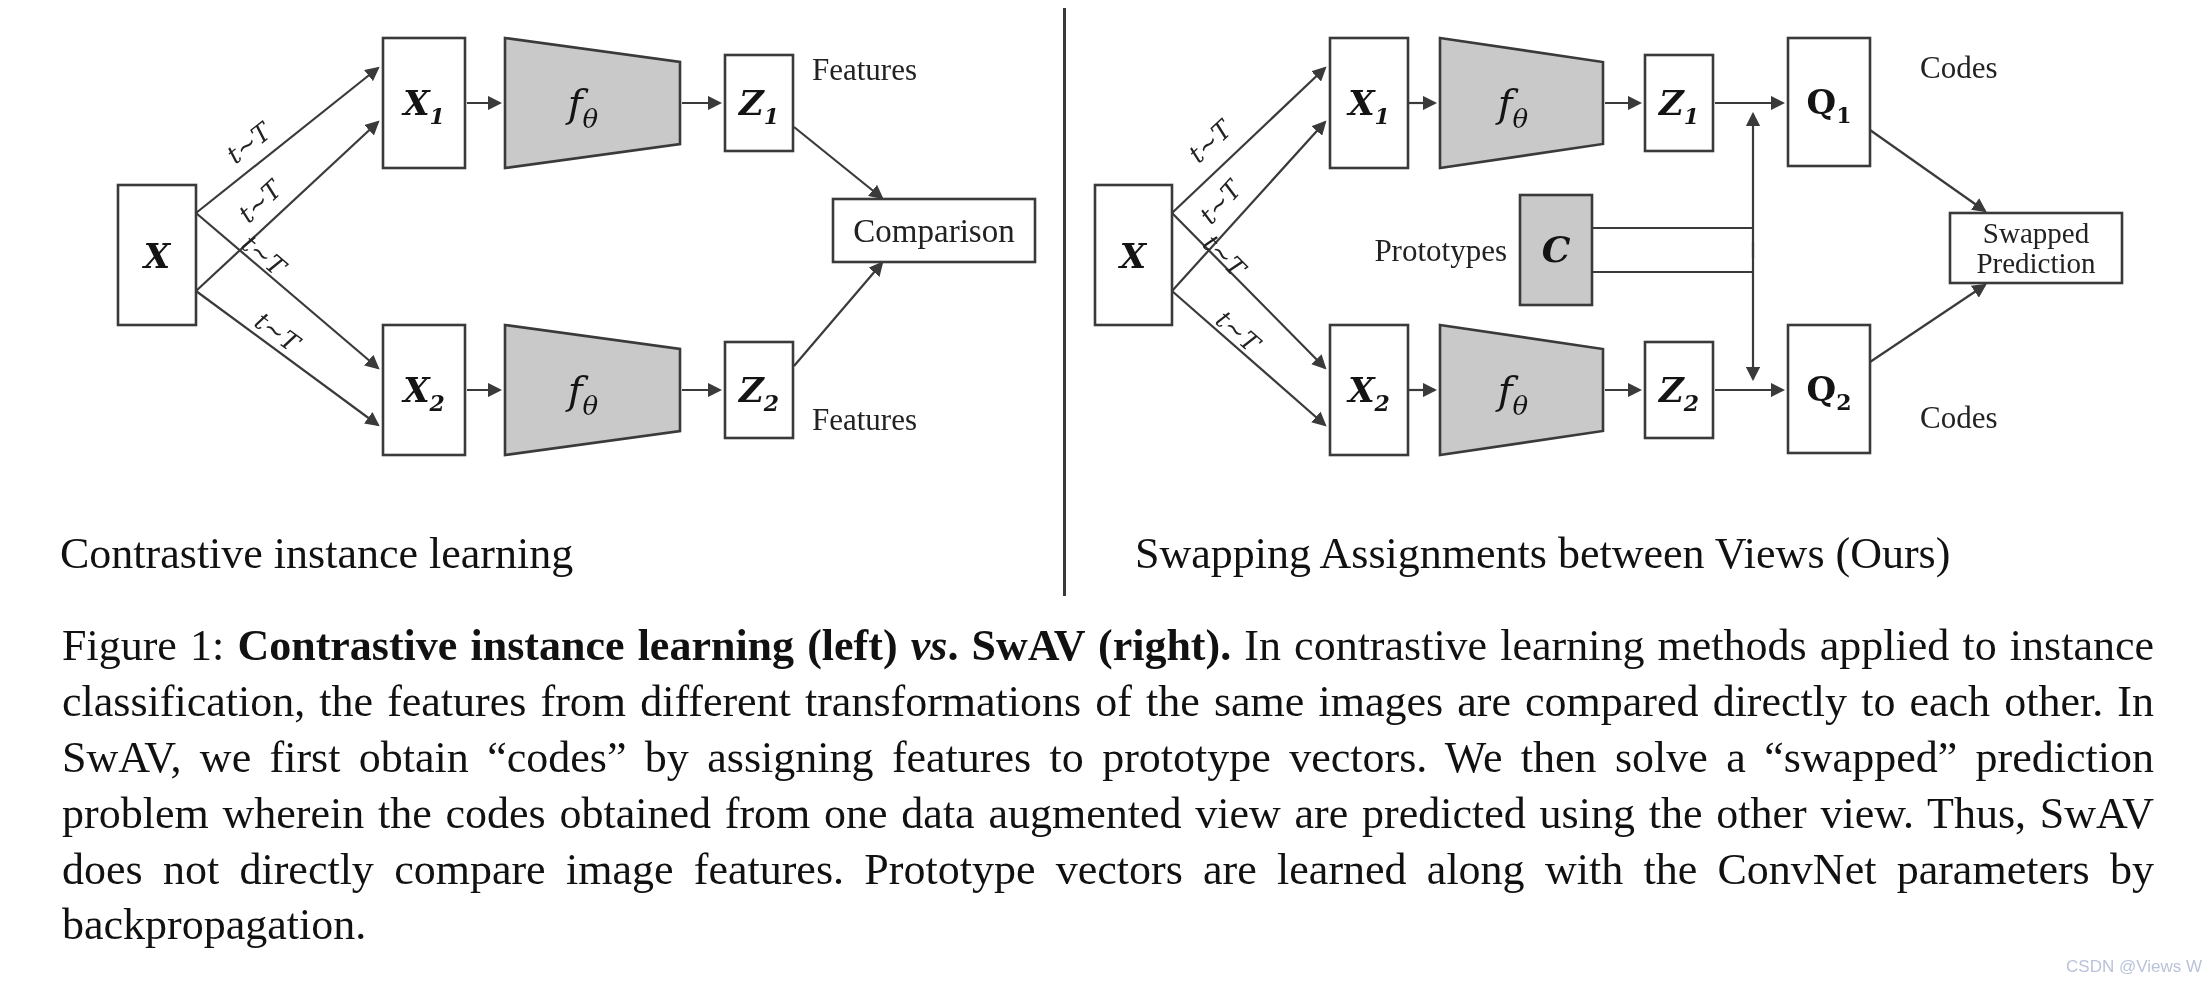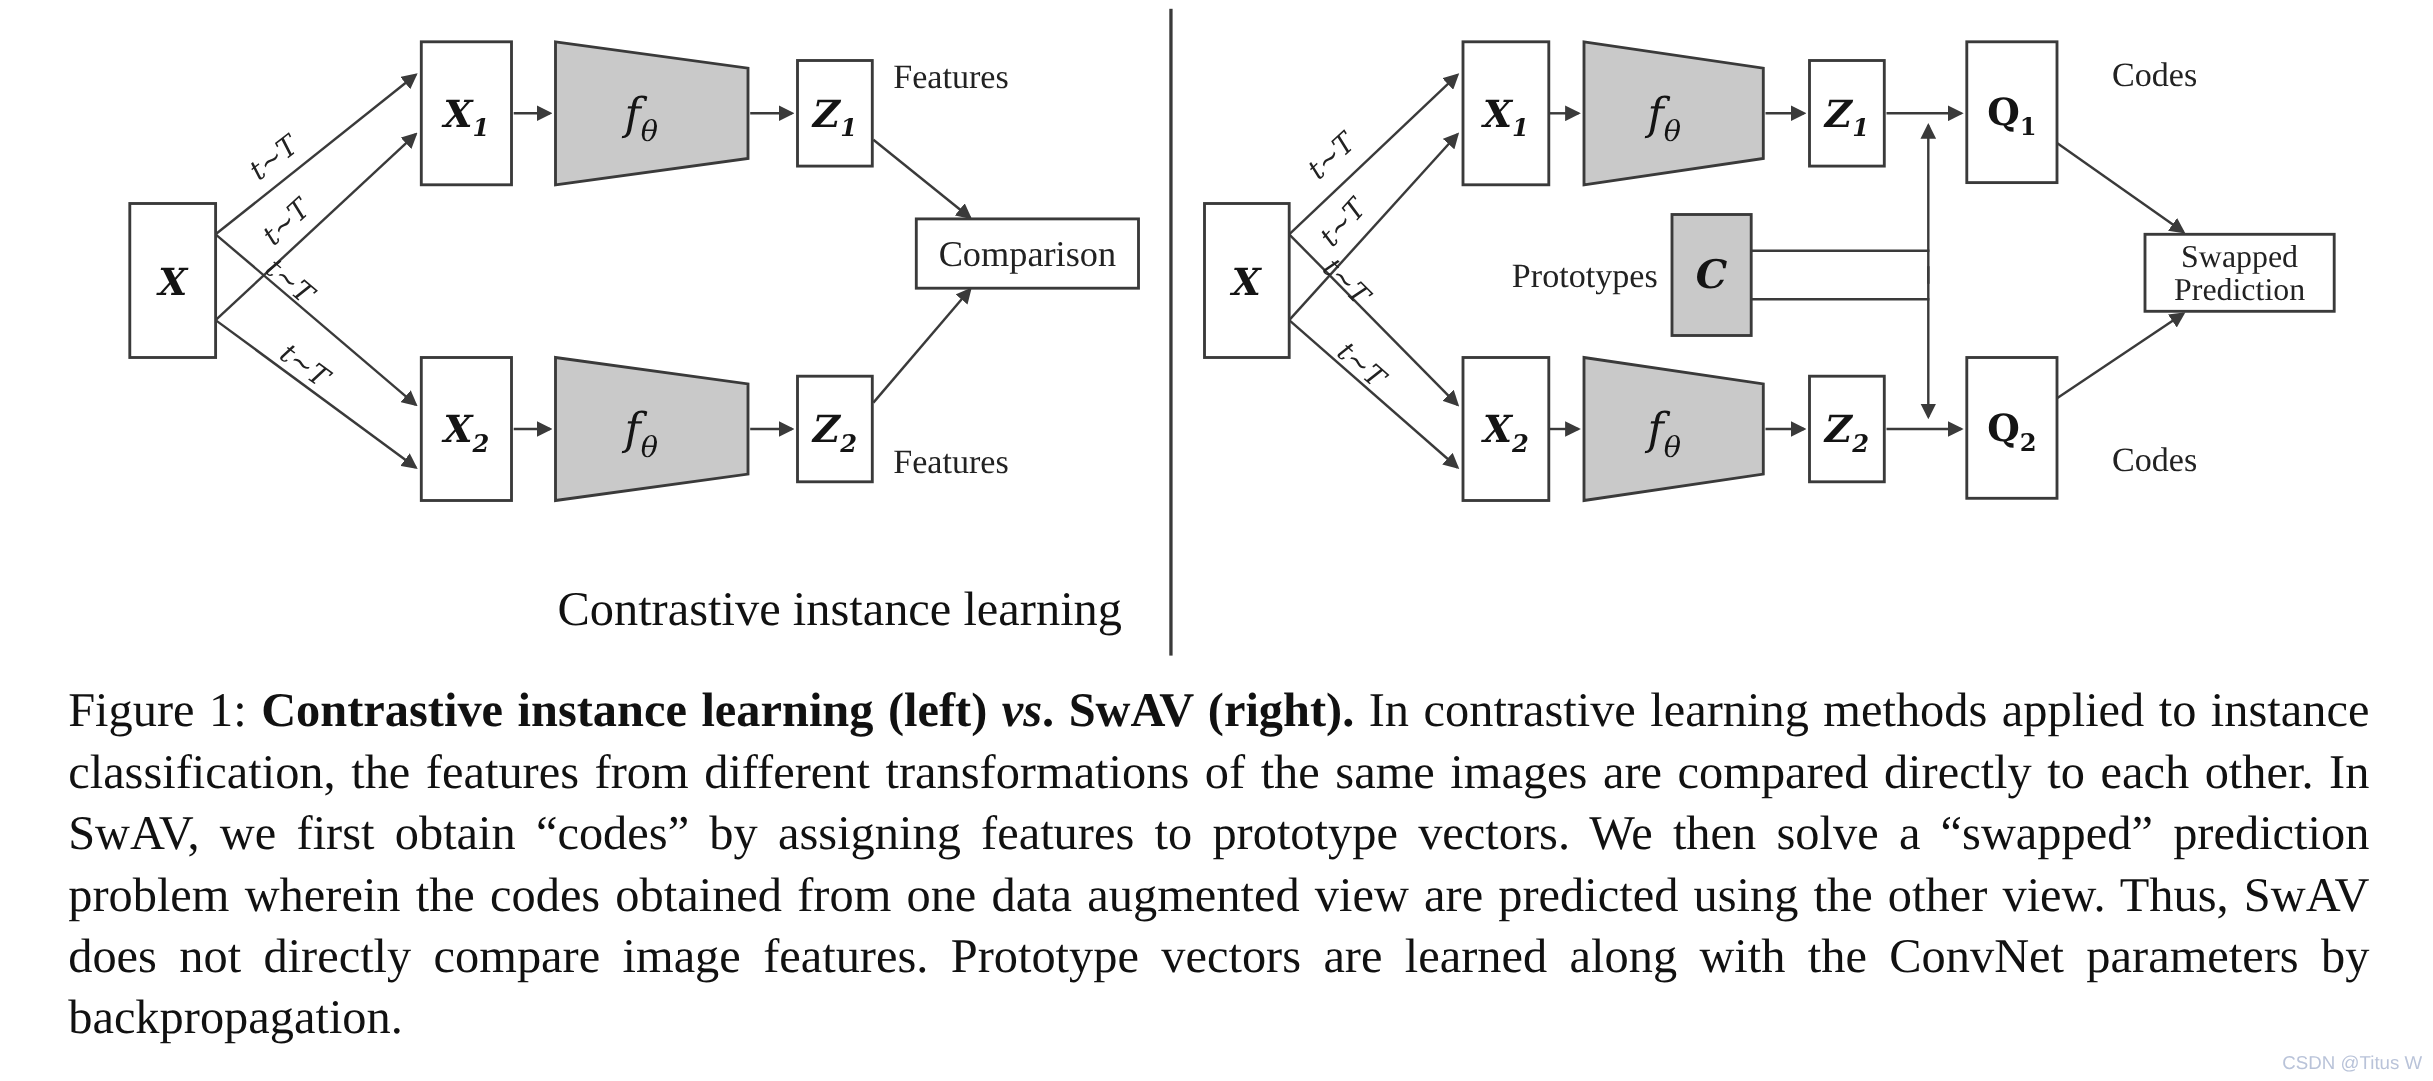--- a/index.html
+++ b/index.html
@@ -24,21 +24,21 @@
   .upright { font-style:normal; }
   .enc-label { font-family:"DejaVu Serif", serif; font-style:italic; font-weight:normal; font-size:40px; }
   .enc-label .sub { font-size:26px; }
   .tT { font-family:"DejaVu Serif", serif; font-style:italic; font-size:25px; fill:#222; }
   .plain-label { font-family:"Liberation Serif", serif; font-size:31px; fill:#222; }
   .sp-label { font-family:"Liberation Serif", serif; font-size:29px; fill:#222; }
 
   .divider { position:absolute; left:1063px; top:8px; width:3px; height:588px; background:#3a3a3a; }
 
   .diagram-caption {
-    position:absolute; top:528px; font-size:44px; text-align:right; color:#111;
+    position:absolute; top:528px; font-size:44px; text-align:left; color:#111;
     font-family:"Liberation Serif", serif;
   }
   #caption-left  { left:60px;   width:960px; }
   #caption-right { left:1135px; width:1030px; }
 
   .figure-caption {
     position:absolute; left:62px; top:618px; width:2092px;
     font-size:44px; line-height:1.27; text-align:justify; color:#111;
     font-family:Liberation Serif, serif;
   }
@@ -166,18 +166,19 @@
     <text class="box-label" x="481" y="262" text-anchor="middle" style="font-size:36px">C</text>
 
     <text class="plain-label" x="845" y="78">Codes</text>
     <text class="plain-label" x="845" y="428">Codes</text>
 
     <text class="sp-label" x="961" y="243" text-anchor="middle">Swapped</text>
     <text class="sp-label" x="961" y="273" text-anchor="middle">Prediction</text>
   </svg>
 
   <div class="diagram-caption" id="caption-left">Contrastive instance learning</div>
+  <div class="diagram-caption" id="caption-right">Swapping Assignments between Views (Ours)</div>
 
   <p class="figure-caption"><span>Figure 1: </span><b><span>Contrastive instance learning (left) </span><i>vs</i><span>. SwAV (right).</span></b><span> In contrastive learning methods applied to instance classification, the features from different transformations of the same images are compared directly to each other. In SwAV, we first obtain “codes” by assigning features to prototype vectors. We then solve a “swapped” prediction problem wherein the codes obtained from one data augmented view are predicted using the other view. Thus, SwAV does not directly compare image features. Prototype vectors are learned along with the ConvNet parameters by backpropagation.</span></p>
 
-  <div class="watermark">CSDN @Titus W</div>
+  <div class="watermark">CSDN @Views W</div>
 
 </div>
 
 </body></html>

